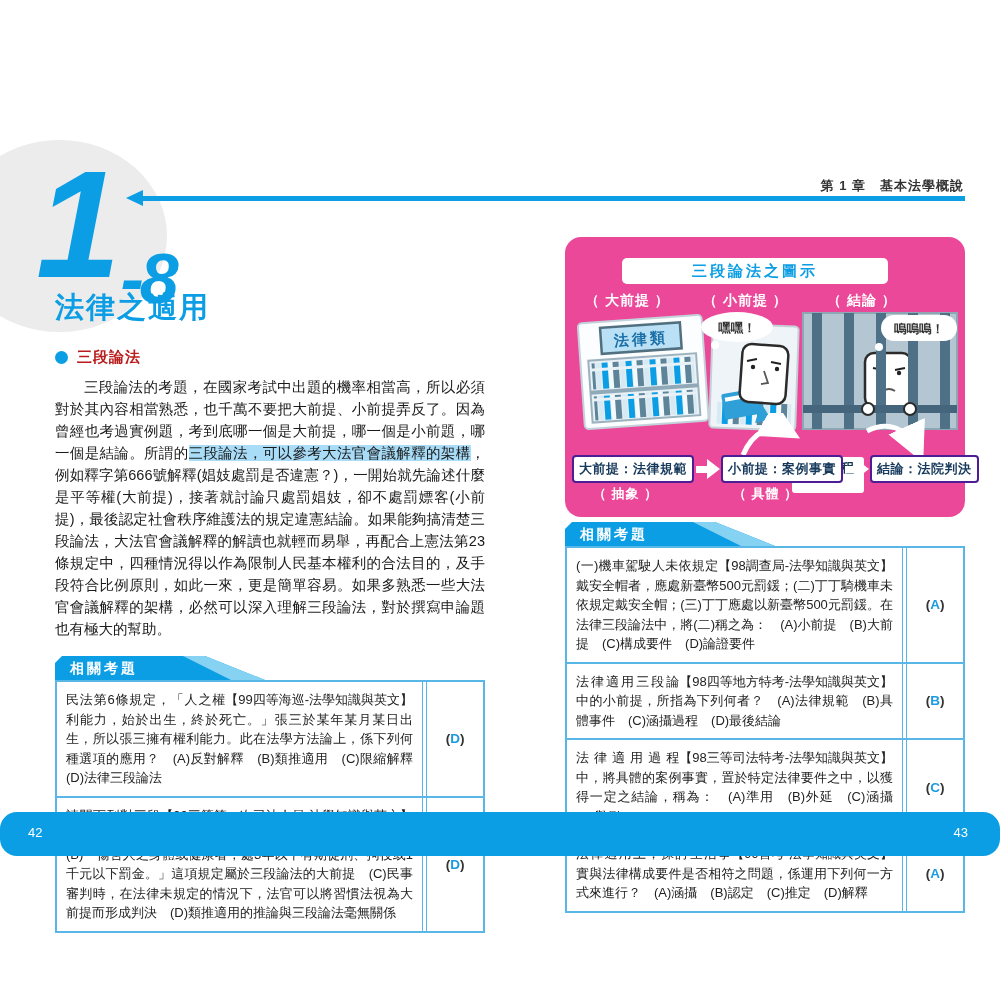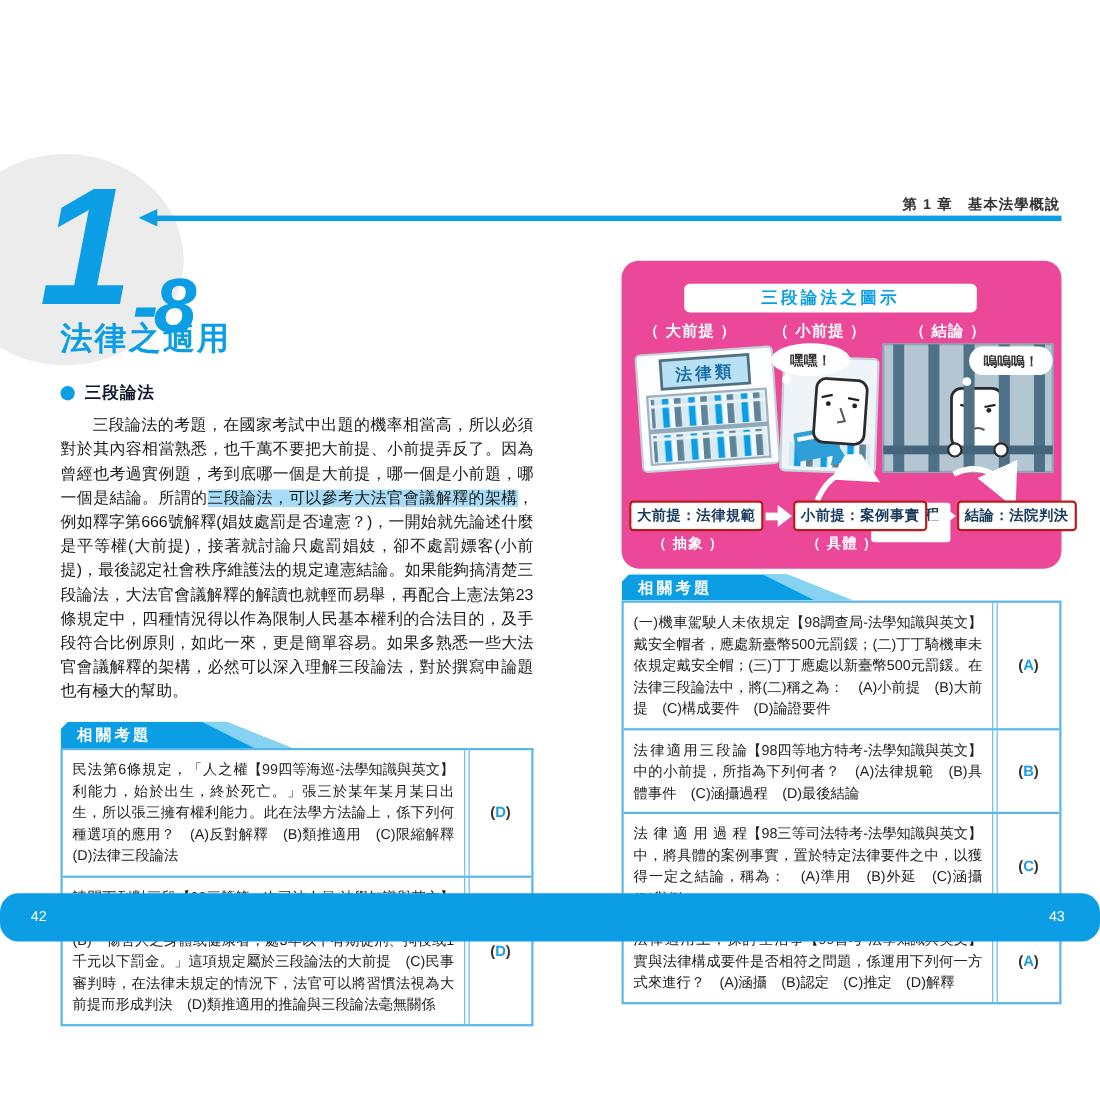--- a/index.html
+++ b/index.html
@@ -17,21 +17,21 @@
 
   
   .page-head{position:absolute;top:177px;right:36px;font-size:13px;font-weight:bold;color:#333;letter-spacing:1px;}
   .head-rule{position:absolute;left:142px;width:823px;top:196px;height:5px;background:#0c9ee4;}
   .head-rule .arrowhead{position:absolute;left:-16px;top:-6px;width:0;height:0;
       border-top:8px solid transparent;border-bottom:8px solid transparent;border-right:17px solid #0c9ee4;}
 
   
   .left-page{position:absolute;left:55px;top:288px;width:430px;}
   .page-title{margin:0 0 20px;font-size:29px;font-weight:bold;color:#0c9ee4;letter-spacing:2px;}
-  .subsec{display:flex;align-items:center;color:#0f172a;font-weight:bold;font-size:15px;margin-bottom:9px;letter-spacing:1px;}
+  .subsec{display:flex;align-items:center;color:#b91c1c;font-weight:bold;font-size:15px;margin-bottom:9px;letter-spacing:1px;}
   .subsec .dot{width:13px;height:13px;border-radius:50%;background:#0c9ee4;margin-right:9px;}
   .body-text{margin:0 0 16px;font-size:14.5px;line-height:22px;text-align:justify;text-indent:2em;color:#1a1a1a;}
   .hl{background:#a8dcf7;}
 
   
   .exam-tab{position:relative;width:210px;height:24px;}
   .exam-tab::before{content:"";position:absolute;inset:0;background:#0c9ee4;
       clip-path:polygon(0 100%,0 7px,7px 0,150px 0,210px 100%);}
   .exam-tab::after{content:"";position:absolute;inset:0;background:#86d2f3;
       clip-path:polygon(150px 0,210px 100%,176px 100%,128px 0);}
@@ -55,21 +55,21 @@
   .diagram-title{position:absolute;left:57px;top:21px;width:266px;height:26px;background:#fff;
       border-radius:5px;color:#0c9ee4;font-weight:bold;font-size:15px;text-align:center;
       line-height:26px;letter-spacing:3px;}
   .col-label{position:absolute;top:55px;color:#fff;font-weight:bold;font-size:14px;letter-spacing:1px;}
   .cl1{left:20px;} .cl2{left:138px;} .cl3{left:262px;}
   .illu{position:absolute;left:0;top:70px;}
   .subsume-box{position:absolute;left:227px;top:192px;width:72px;height:36px;background:#fff;
       border-radius:3px;color:#17374f;font-weight:bold;font-size:13px;text-align:center;line-height:22px;margin-top:28px;}
   .arrows-svg{position:absolute;left:140px;top:176px;}
   .flow-row{position:absolute;left:7px;top:218px;display:flex;align-items:center;}
-  .flow-box{background:#fff;border:2px solid #b91c1c;border-radius:4px;color:#173a5c;
+  .flow-box{background:#fff;border:2px solid #4c1d95;border-radius:4px;color:#173a5c;
       font-weight:bold;font-size:13px;padding:3px 5px;white-space:nowrap;letter-spacing:0.5px;}
   .flow-arrow{position:relative;width:27px;height:20px;flex:0 0 27px;}
   .flow-arrow::before{content:"";position:absolute;left:2px;top:6.5px;width:12px;height:7px;background:#fff;}
   .flow-arrow::after{content:"";position:absolute;left:13px;top:0;width:0;height:0;
       border-top:10px solid transparent;border-bottom:10px solid transparent;border-left:13px solid #fff;}
   .flow-sub{position:absolute;color:#fff;font-weight:bold;font-size:13px;letter-spacing:1px;}
   .sub1{left:28px;top:248px;} .sub2{left:168px;top:248px;}
   .right-exam{margin-top:5px;}
 
   

